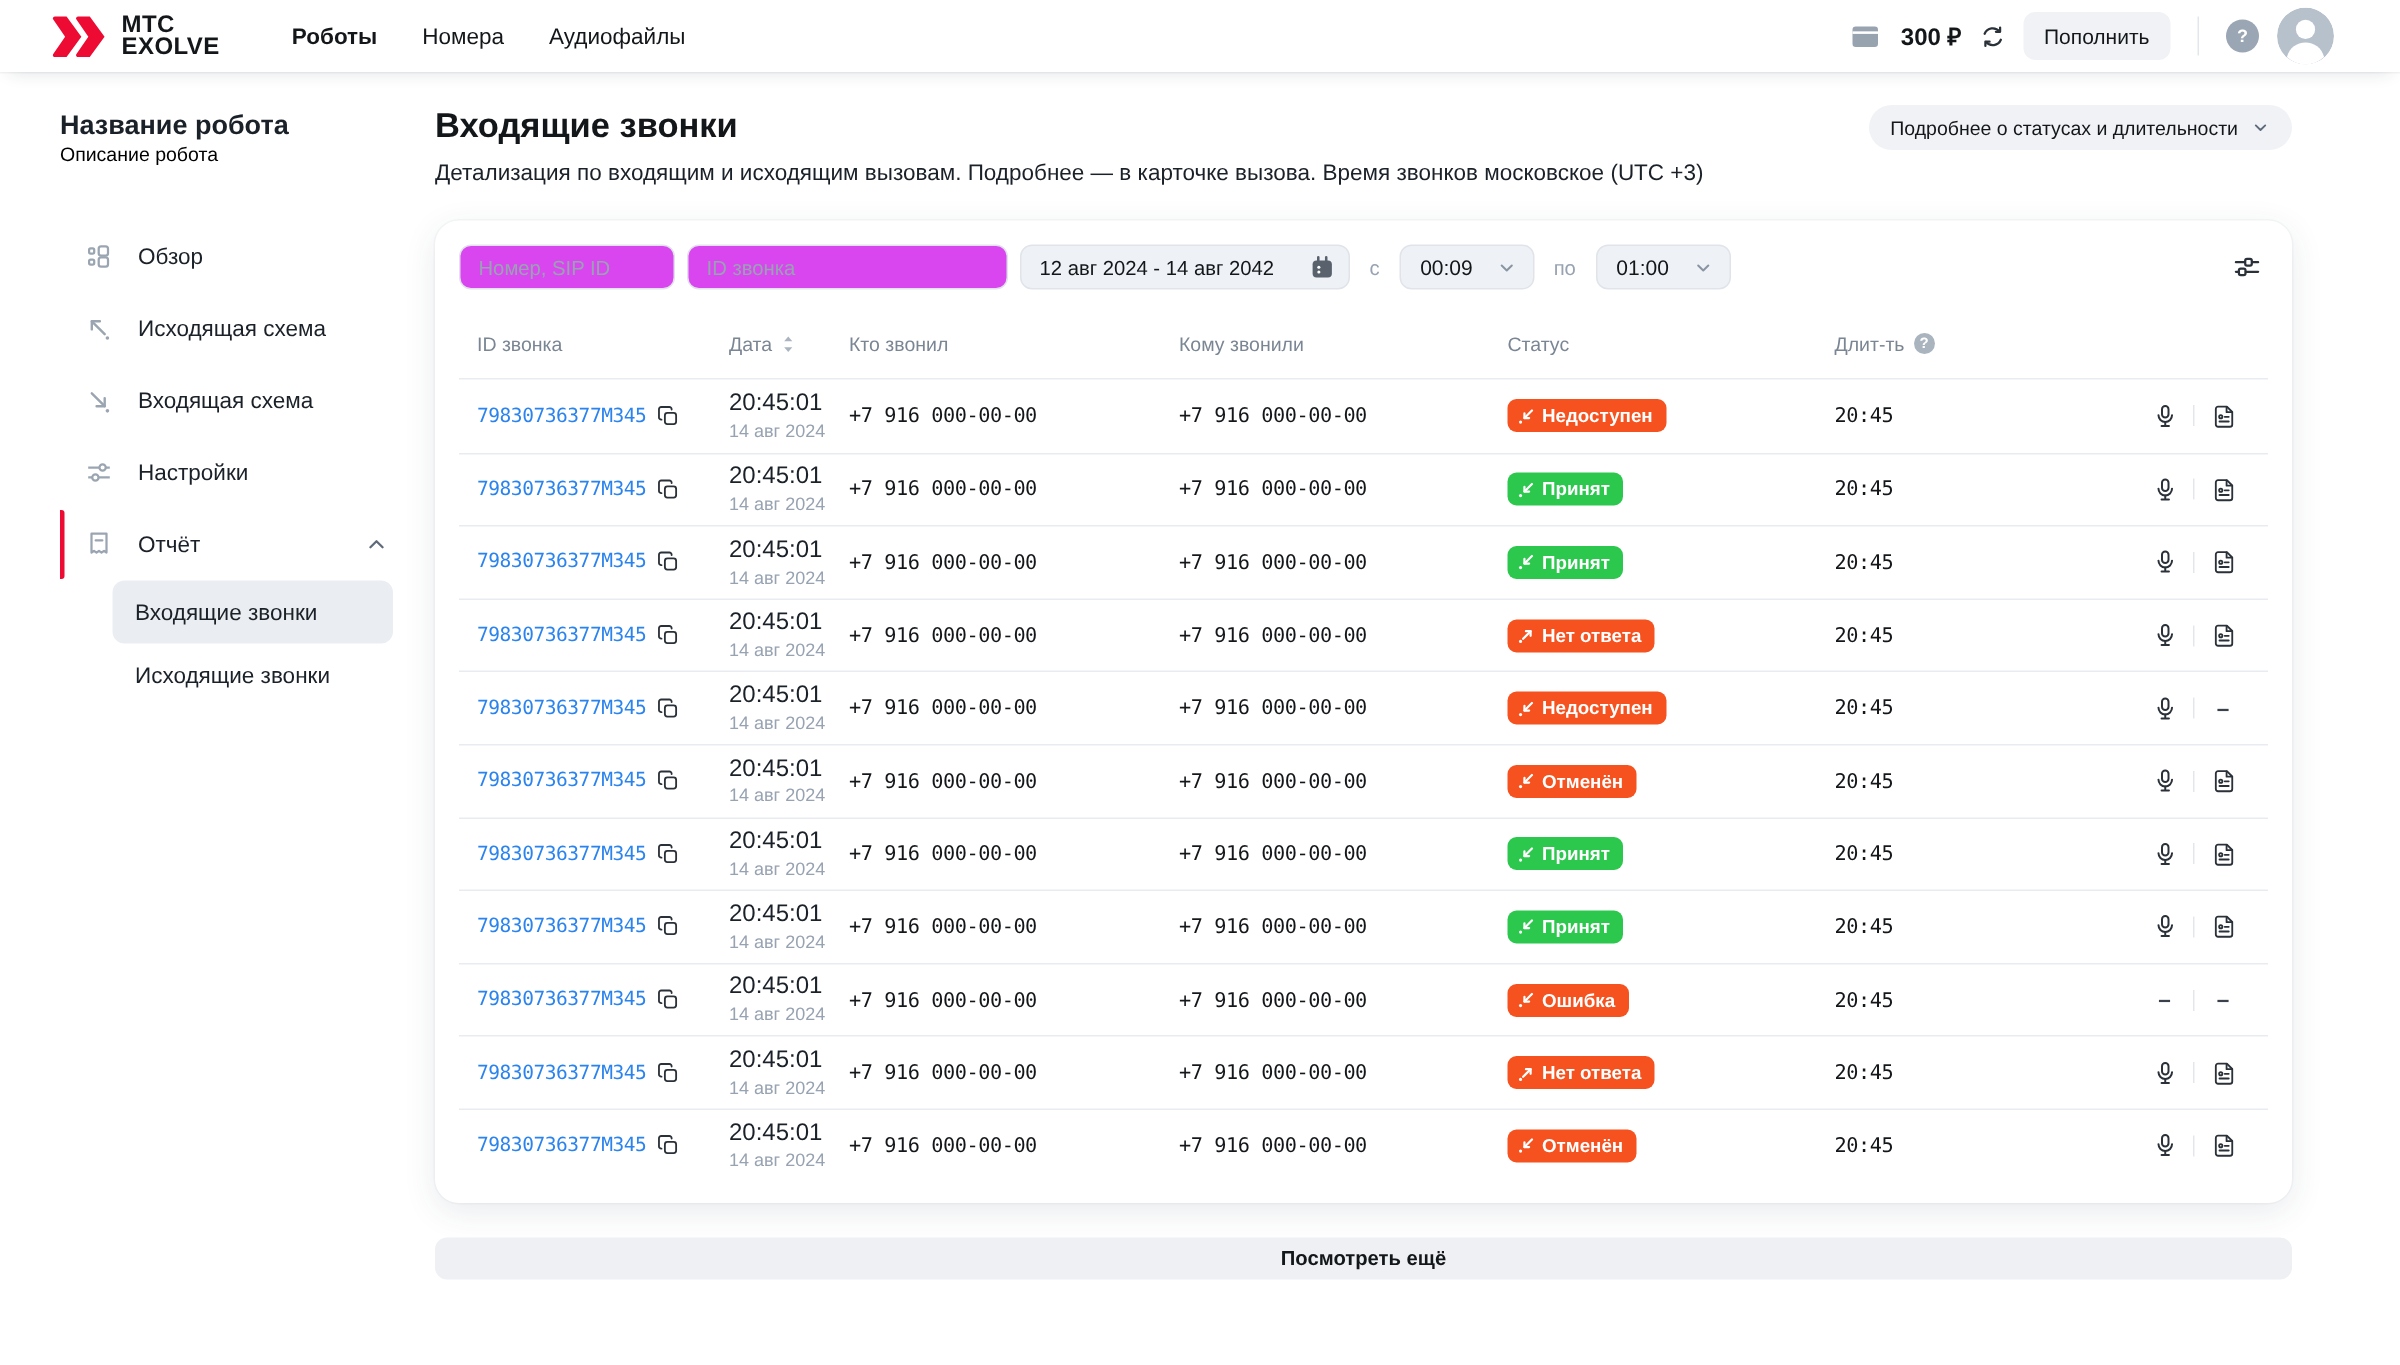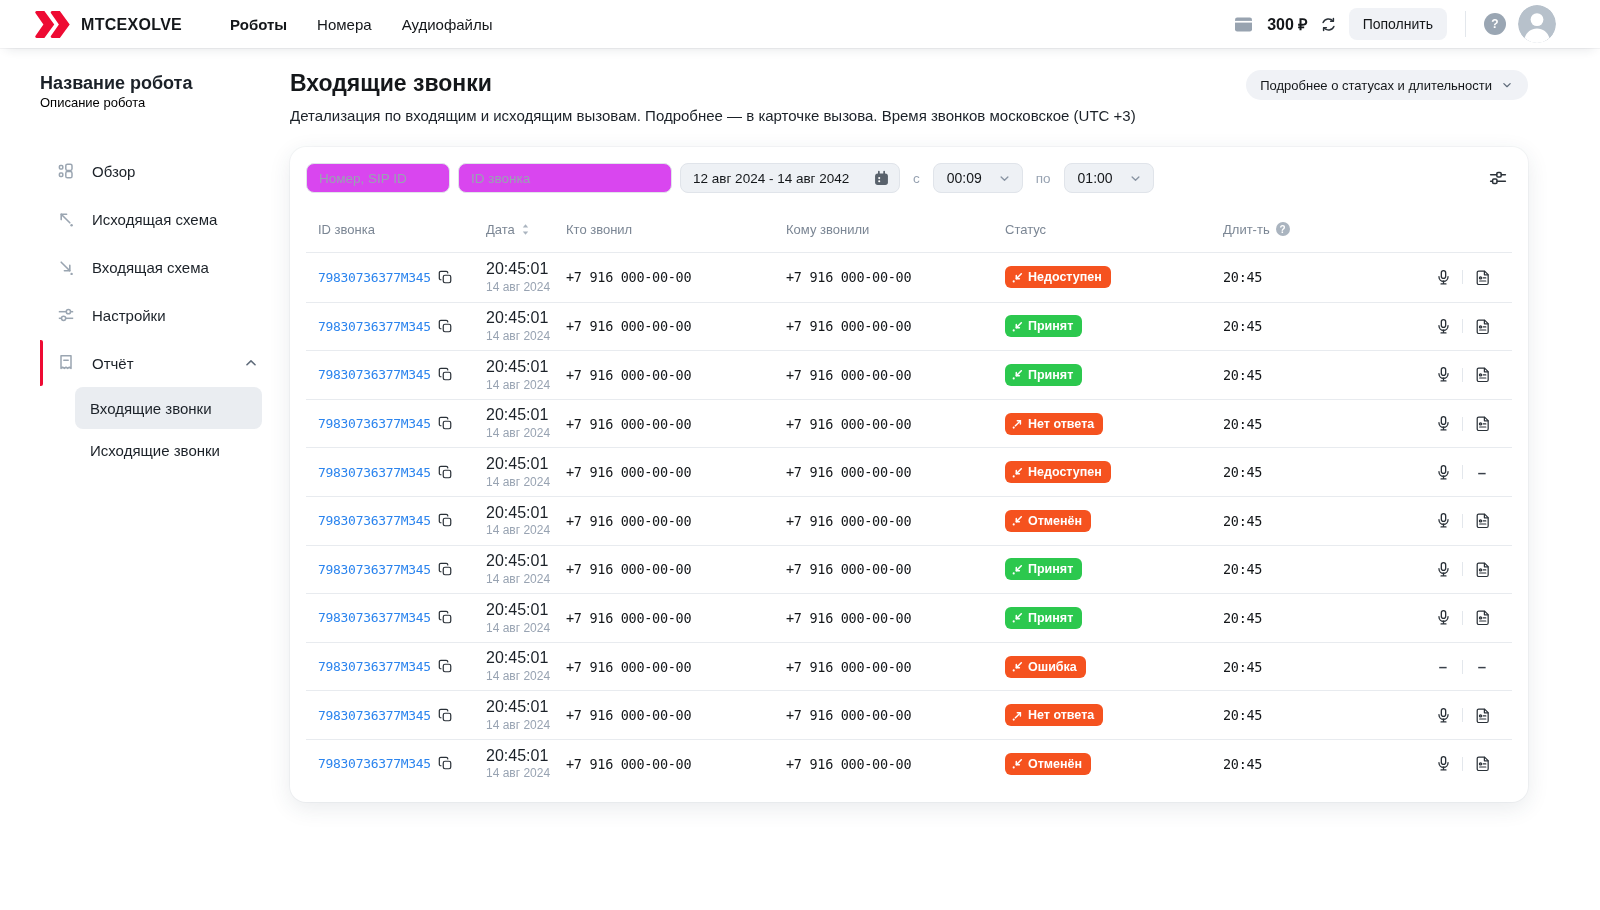--- a/index.html
+++ b/index.html
@@ -4,21 +4,21 @@
 <style>
   * { margin:0; padding:0; box-sizing:border-box; }
   html,body { width:1600px; height:910px; background:#fff; overflow:hidden;
     font-family:"Liberation Sans", sans-serif; color:#1b2128; }
 
   
   .navbar { height:48px; display:flex; align-items:center; padding:0 44px 0 34px;
     background:#fff; position:relative; z-index:5;
     box-shadow:0 1px 0 rgba(30,40,60,.05), 0 6px 12px -6px rgba(30,40,60,.14); }
   .logo { display:flex; align-items:center; gap:10px; cursor:pointer; }
-  .logo-text { display:flex; font-weight:700; font-size:16px;
+  .logo-text { display:flex; flex-direction:column; font-weight:700; font-size:16px;
     line-height:15px; letter-spacing:.3px; color:#14171a; }
   .nav-items { display:flex; gap:30px; margin-left:48px; }
   .nav-item { font-size:15px; font-weight:500; color:#14171a; cursor:pointer; }
   .nav-item.active { font-weight:700; }
   .nav-right { margin-left:auto; display:flex; align-items:center; gap:12px; }
   .balance { font-size:16px; font-weight:700; color:#14171a; margin-left:2px; }
   .icon-btn { display:inline-flex; align-items:center; justify-content:center; cursor:pointer; background:none; border:none; }
   .topup-btn { height:32px; padding:0 14px; background:#f0f2f6; border:none; border-radius:8px;
     font-family:inherit; font-size:14px; font-weight:500; color:#14171a; cursor:pointer; }
   .nav-divider { width:1px; height:26px; background:#e3e7ec; margin:0 6px; }
@@ -832,14 +832,15 @@
                   <circle cx="6.9" cy="9.4" r="1.15"></circle>
                   <path d="M9.7 9.4h2.8"></path>
                   <path d="M6 12.7h6.5"></path>
                 </svg>
               </span>
     </div>
   </div>
         </div>
     </section>
 
+    <button class="load-more">Посмотреть ещё</button>
   </main>
 </div>
 
 </body></html>

